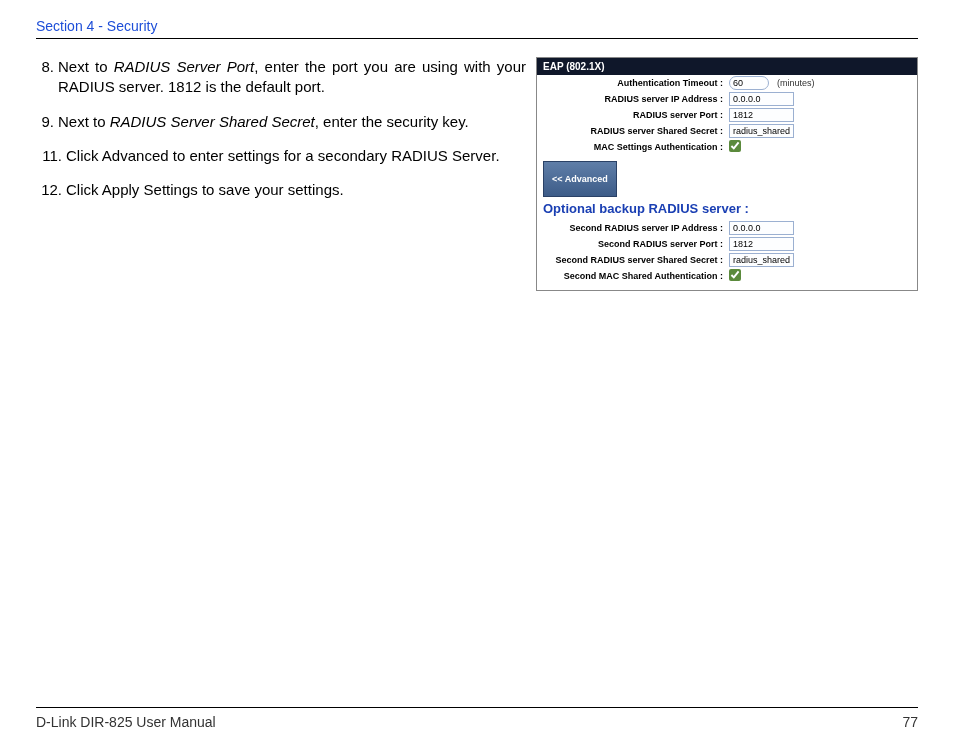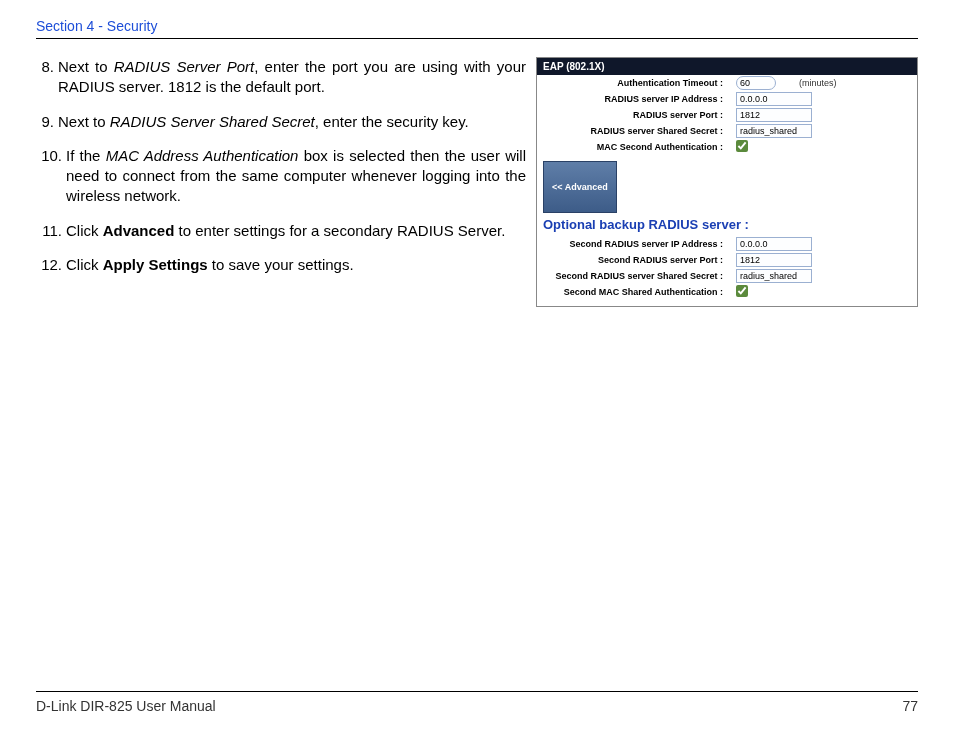--- a/index.html
+++ b/index.html
@@ -27,21 +27,21 @@
       flex: 0 0 490px;
       font-size: 15px;
       line-height: 1.35;
       color: #000;
     }
     .instructions .step { margin-bottom: 14px; display: flex; }
     .instructions .num { flex: 0 0 22px; text-align: right; padding-right: 4px; }
     .instructions .num2 { flex: 0 0 30px; text-align: right; padding-right: 4px; }
     .instructions .body { flex: 1; text-align: justify; }
     .instructions em { font-style: italic; }
-    .instructions strong { font-weight: bold; }
+    .instructions strong { font-weight: normal; }
     .panel {
       flex: 1;
       border: 1px solid #888;
       font-size: 9px;
       background: #fff;
     }
     .panel-title {
       background: #0f172a;
       color: #fff;
       font-weight: bold;
@@ -52,65 +52,65 @@
       color: #1a3fb3;
       font-weight: bold;
       padding: 4px 6px 10px 6px;
       font-size: 9px;
       line-height: 1.3;
     }
     .form-row {
       display: flex;
       align-items: center;
       padding: 1px 6px;
-      gap: 13px;
+      gap: 6px;
     }
     .form-row .label {
       flex: 0 0 180px;
       text-align: right;
       font-weight: bold;
       color: #000;
       font-size: 9px;
     }
     .form-row .field { flex: 0 0 auto; }
     .form-row input[type="text"] {
       border: 1px solid #9bb0d1;
       background: #fdfeff;
       font-size: 9px;
       padding: 1px 3px;
-      width: 76px;
+      width: 65px;
       height: 14px;
     }
     .form-row input.short { width: 40px; border-radius: 7px; }
-    .form-row .unit { font-size: 9px; color: #333; margin-left: 10px; }
+    .form-row .unit { font-size: 9px; color: #333; margin-left: 2px; }
     .form-row input[type="checkbox"] {
       width: 12px; height: 12px;
       accent-color: #5b8a3c;
     }
     .adv-btn-row { padding: 6px 6px 2px 6px; }
     .adv-btn {
       background: linear-gradient(#5f7ea8, #3d5c88);
       color: #fff;
       border: 1px solid #2a4166;
       font-size: 9px;
       font-weight: bold;
-      padding: 20px 8px;
+      padding: 12px 8px;
       cursor: pointer;
     }
     .optional-title {
       color: #1a3fb3;
       font-weight: bold;
       padding: 2px 6px 4px 6px;
       font-size: 13px;
     }
     .panel-spacer { height: 6px; }
     .footer {
       position: absolute;
       left: 36px; right: 36px;
-      bottom: 24px;
+      bottom: 8px;
       border-top: 1.5px solid #000;
       padding-top: 6px;
       display: flex;
       justify-content: space-between;
       font-size: 14px;
       color: #333;
     }
   </style>
 </head>
 <body>
@@ -119,24 +119,20 @@
 
 <div class="main-row">
   <div class="instructions">
     <div class="step">
         <div class="num">8.</div>
         <div class="body">Next to <em>RADIUS Server Port</em>, enter the port you are using with your RADIUS server. 1812 is the default port.</div>
       </div>
     <div class="step">
         <div class="num">9.</div>
         <div class="body">Next to <em>RADIUS Server Shared Secret</em>, enter the security key.</div>
-      </div>
-    <div class="step">
-        <div class="num2">10.</div>
-        <div class="body">If the <em>MAC Address Authentication</em> box is selected then the user will need to connect from the same computer whenever logging into the wireless network.</div>
       </div>
     <div class="step">
         <div class="num2">11.</div>
         <div class="body">Click <strong>Advanced</strong> to enter settings for a secondary RADIUS Server.</div>
       </div>
     <div class="step">
         <div class="num2">12.</div>
         <div class="body">Click <strong>Apply Settings</strong> to save your settings.</div>
       </div>
   </div>
@@ -155,21 +151,21 @@
     </div>
     <div class="form-row">
       <div class="label">RADIUS server Port :</div>
       <div class="field"><input type="text" value="1812" style=""></div>
     </div>
     <div class="form-row">
       <div class="label">RADIUS server Shared Secret :</div>
       <div class="field"><input type="text" value="radius_shared" style=""></div>
     </div>
     <div class="form-row">
-      <div class="label">MAC Second Authentication :</div>
+      <div class="label">MAC Settings Authentication :</div>
       <div class="field"><input type="checkbox" checked="" style=""></div>
     </div>
 
     <div class="adv-btn-row">
       <button class="adv-btn">&lt;&lt; Advanced</button>
     </div>
 
     <div class="optional-title">Optional backup RADIUS server :</div>
 
     <div class="form-row">

